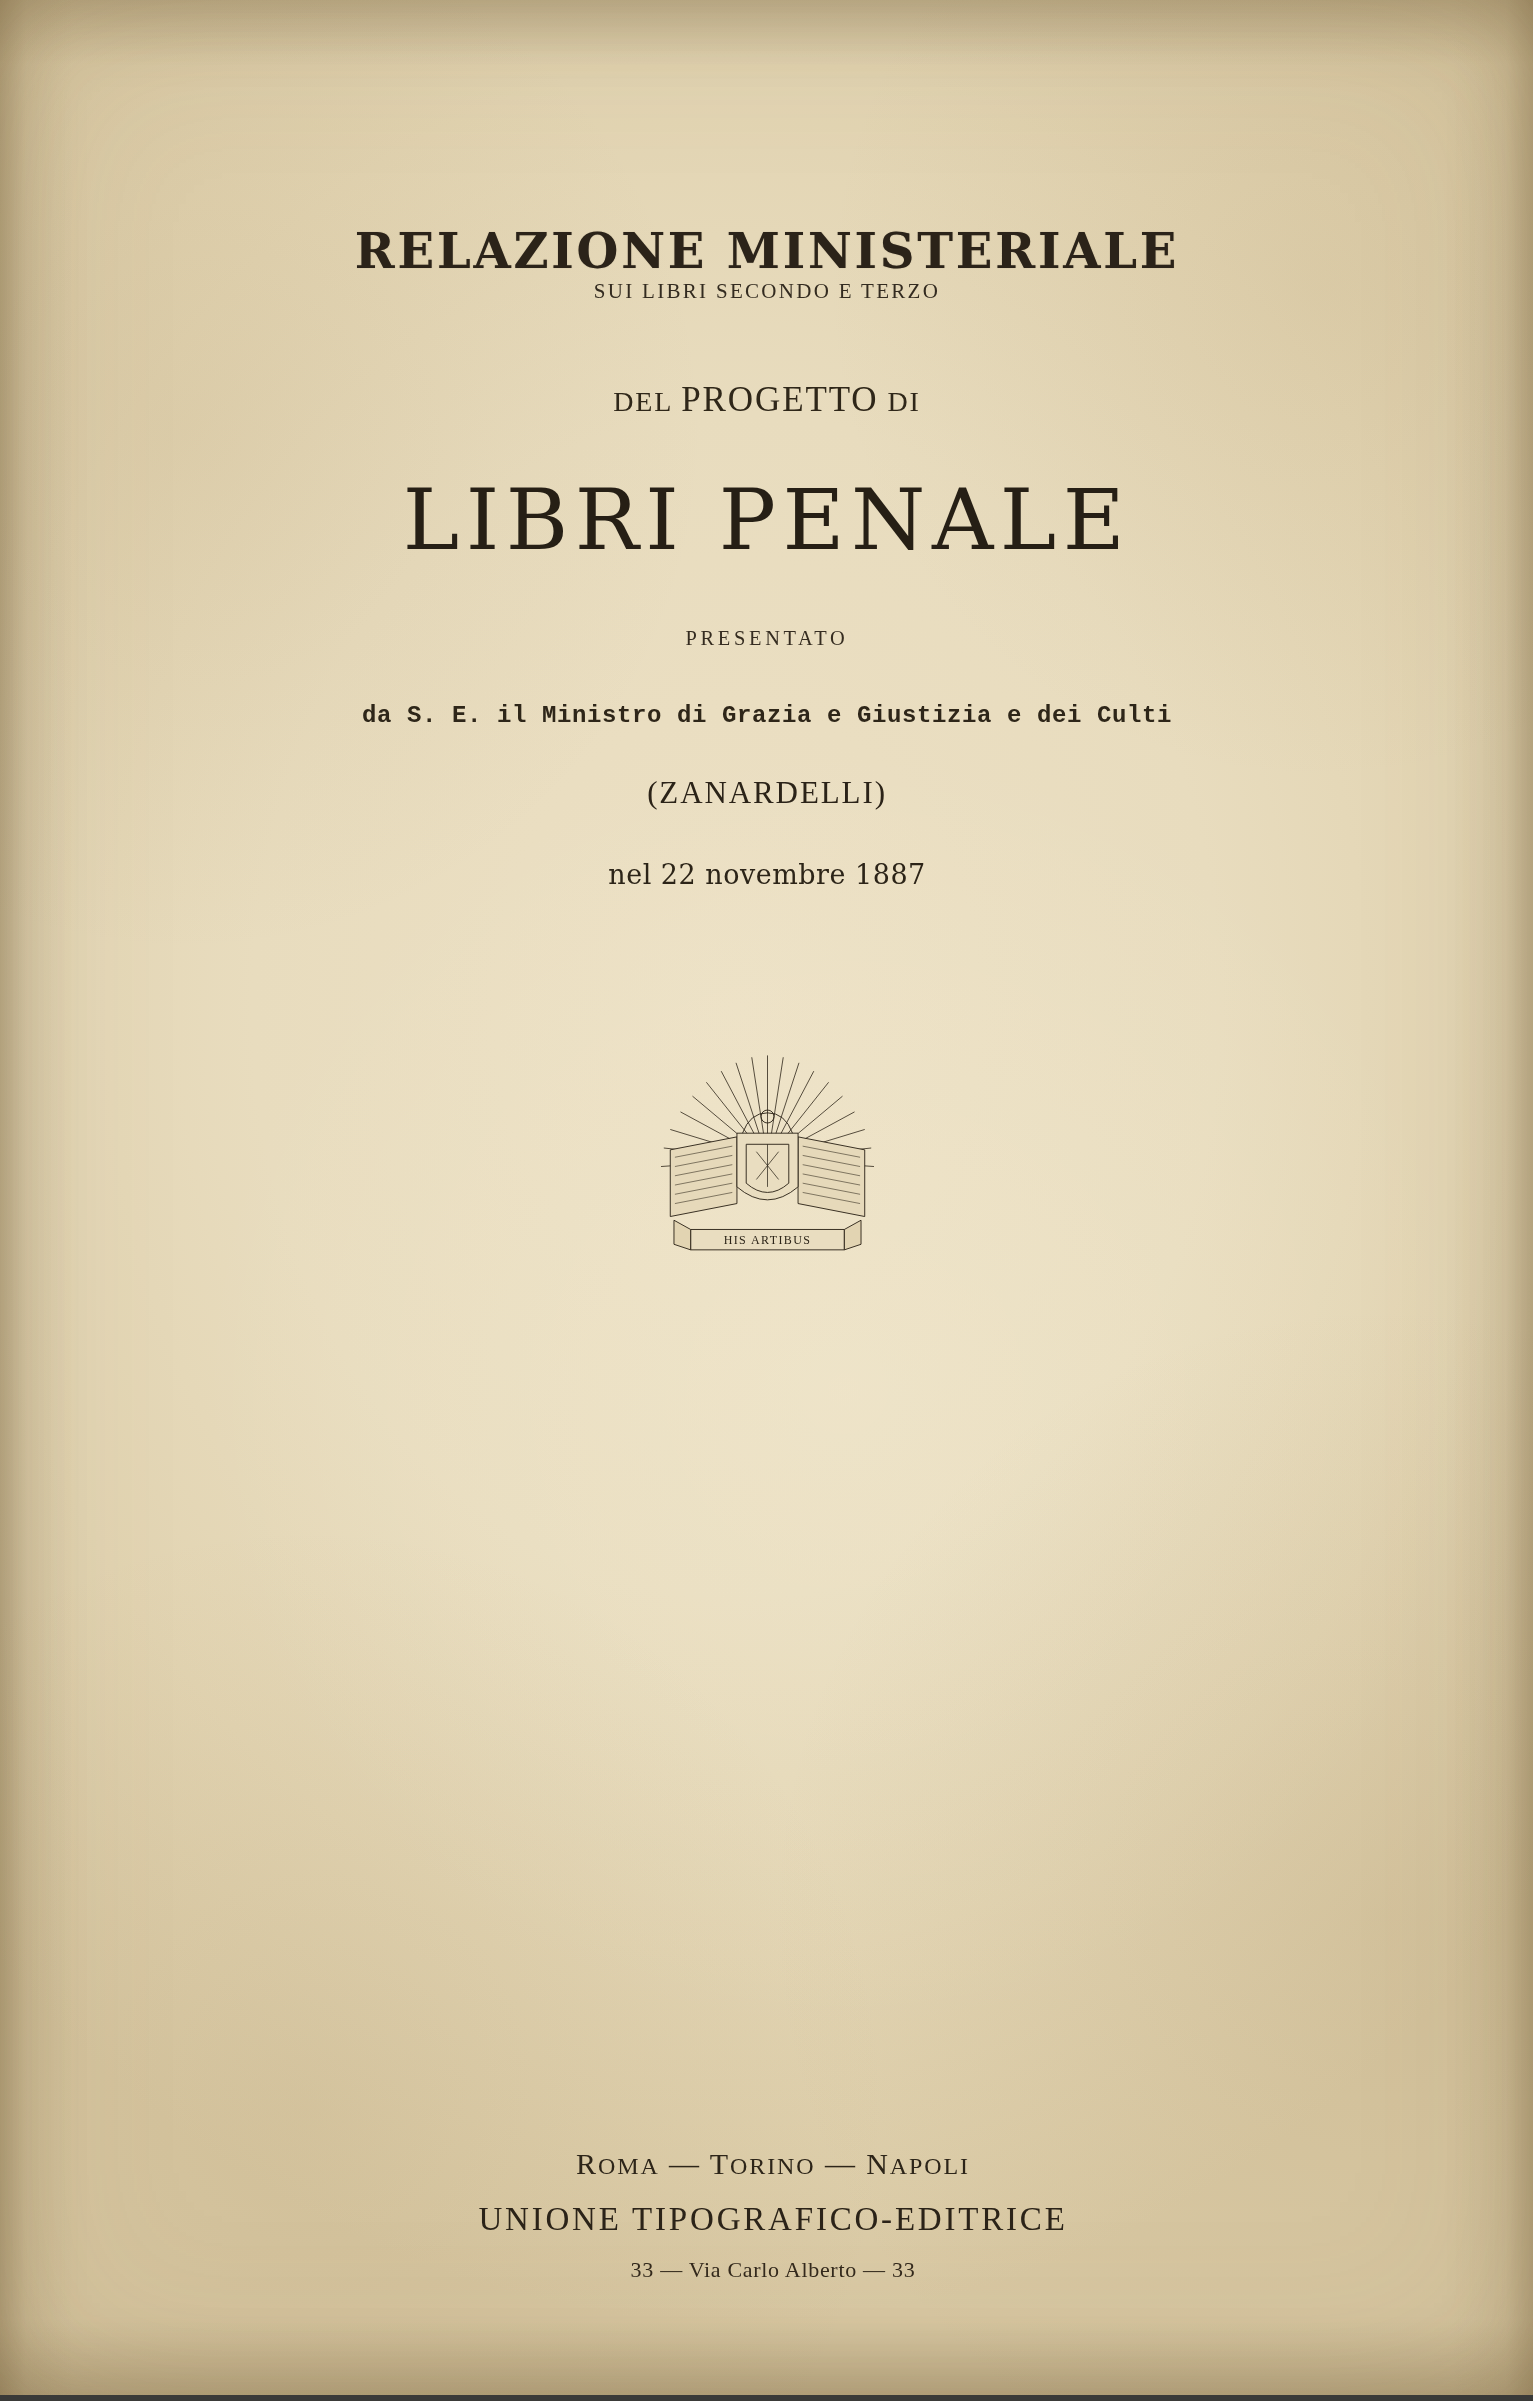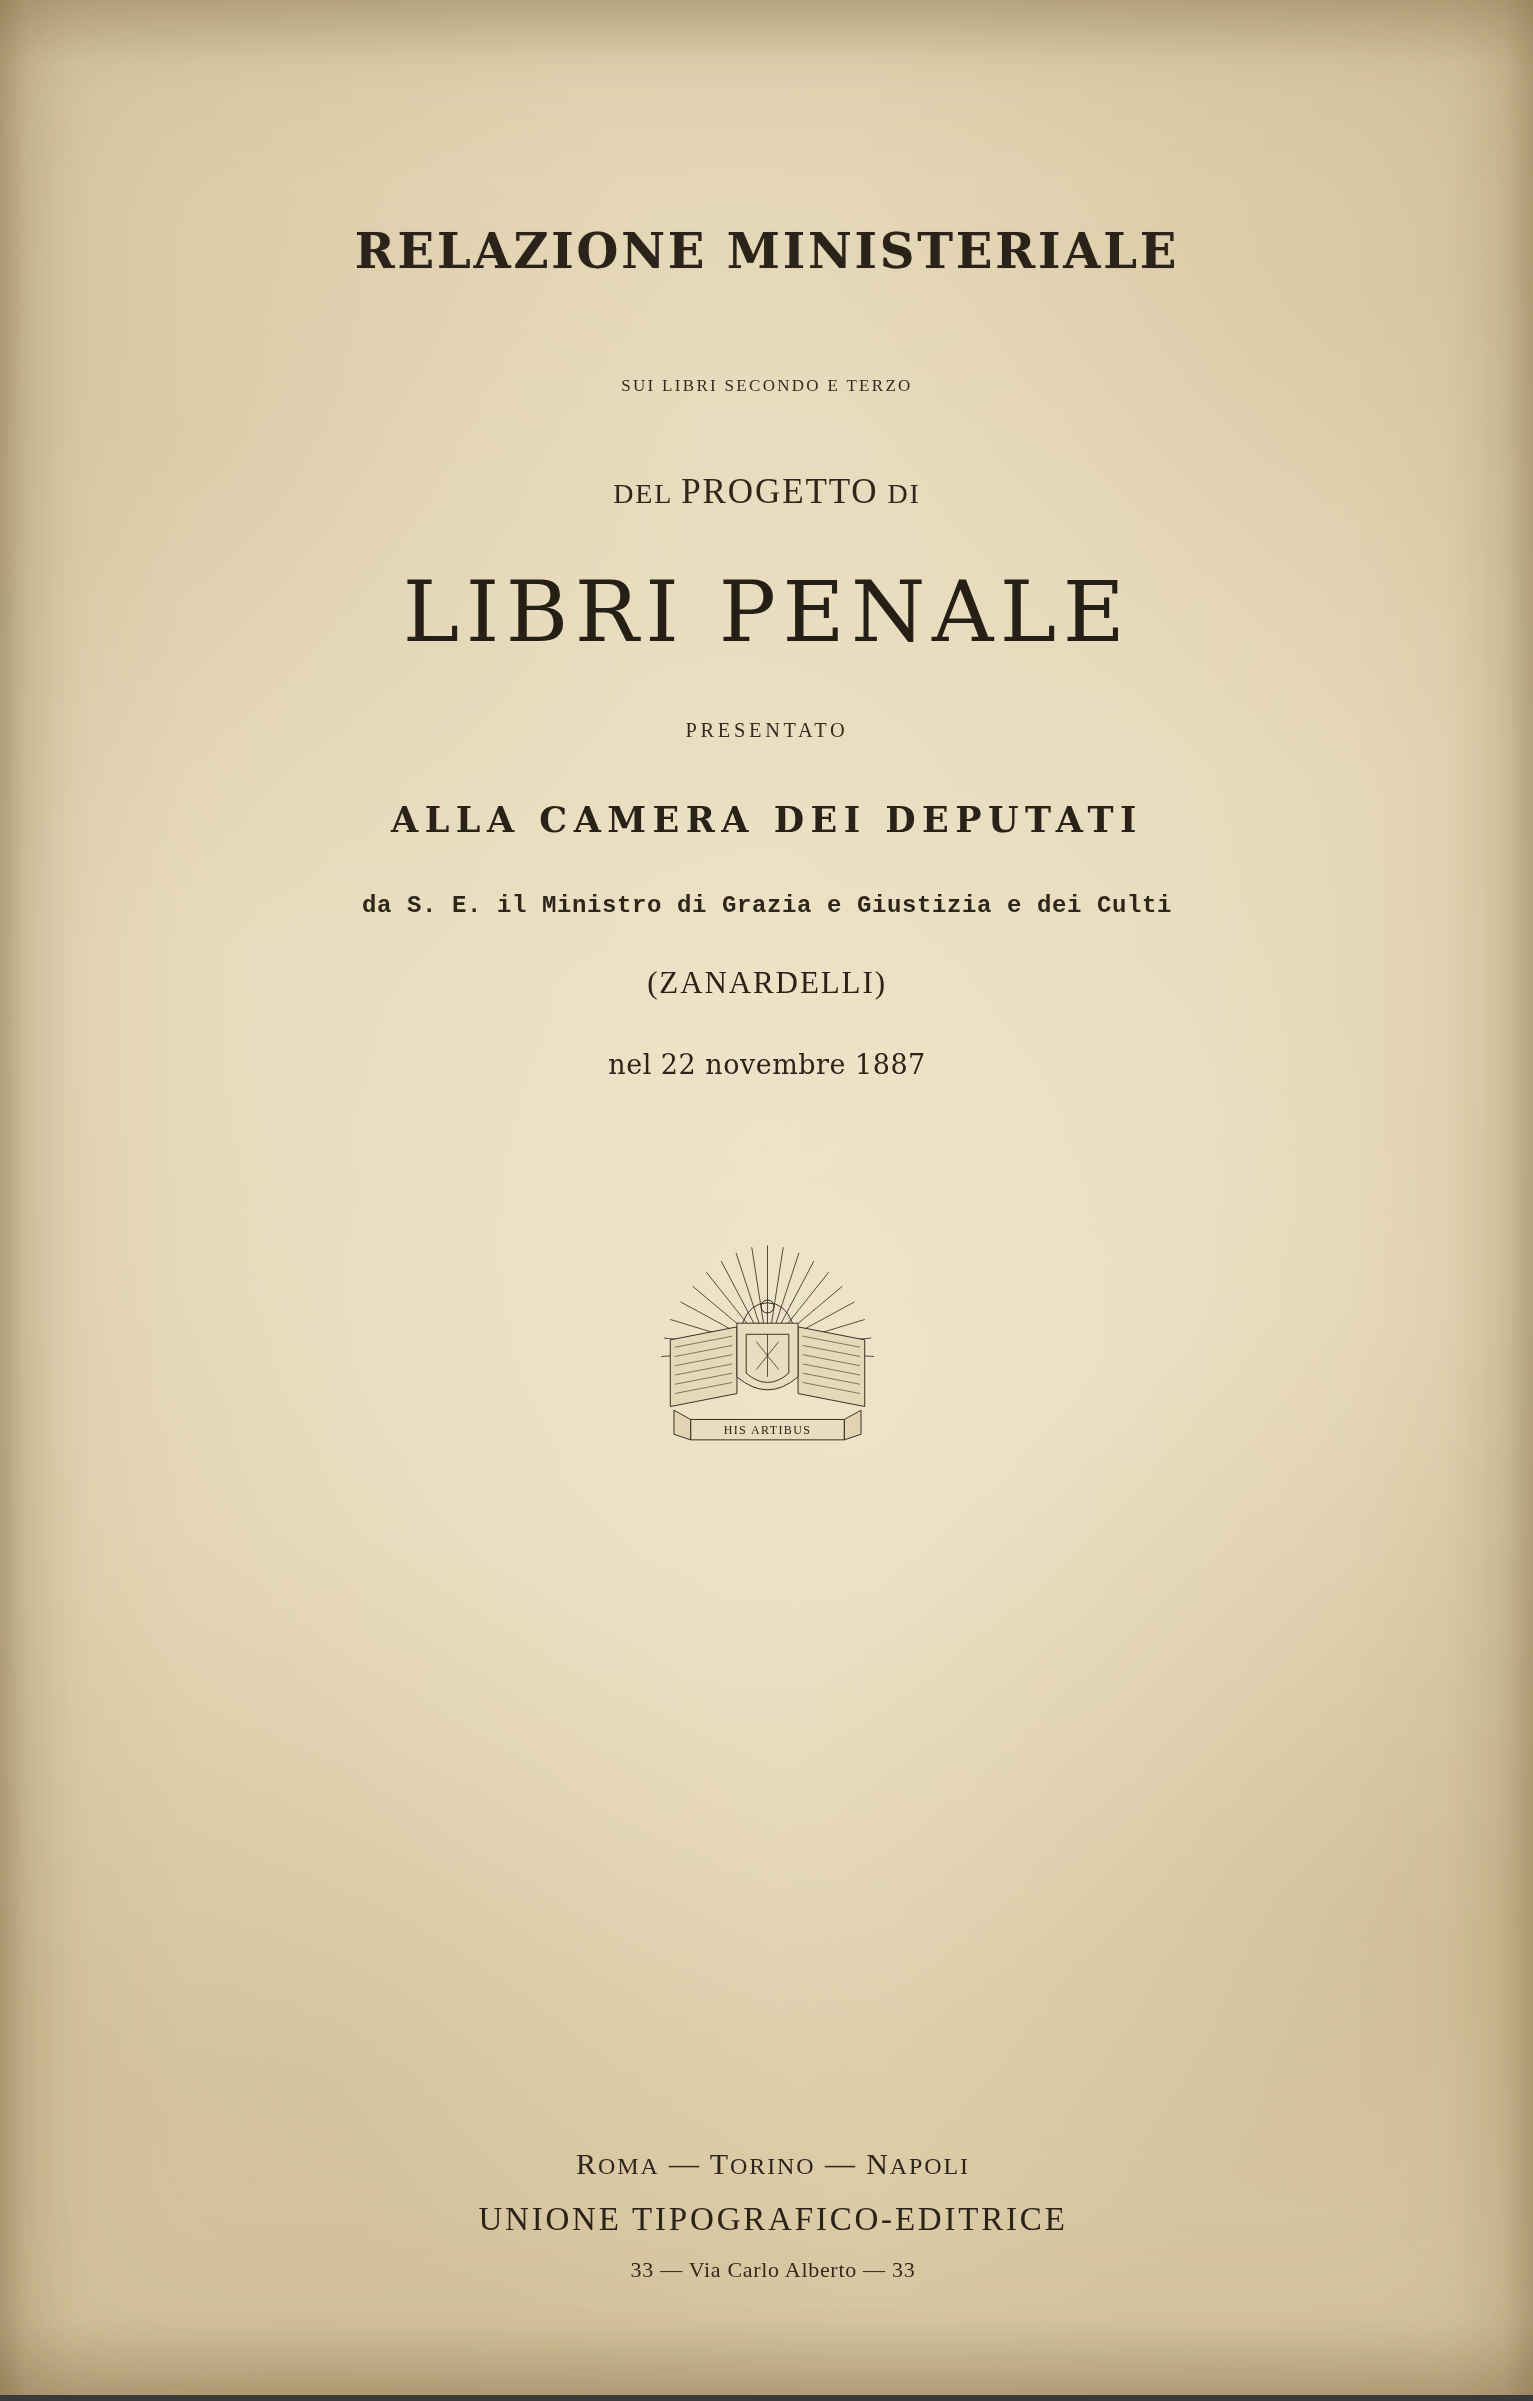--- a/index.html
+++ b/index.html
@@ -58,22 +58,21 @@
   .l1 { 
     margin-top: 223px;
     font-family: "DejaVu Serif", "Liberation Serif", serif;
     font-weight: 700;
     font-size: 48px;
     letter-spacing: 2.8px;
     color: #2b2319;
     text-shadow: 0 0 0.9px rgba(40,30,15,0.35);
   }
   .l2 { 
-    margin-top: 97px;
-    font-size: 17px;
+    font-size: 21px;
     letter-spacing: 2.3px;
     color: #332b20;
   }
   .l3 { 
     margin-top: 76px;
     font-size: 28px;
     letter-spacing: 1.9px;
     color: #2f2719;
   }
   .l3 .big {
@@ -175,21 +174,20 @@
     <div class="l2">SUI LIBRI SECONDO E TERZO</div>
 
     <div class="l3">
       <span>DEL </span><span class="big">PROGETTO</span><span> DI</span>
     </div>
 
     <div class="l4">LIBRI PENALE</div>
 
     <div class="l5">PRESENTATO</div>
 
-    <div class="l6">ALLA CAMERA DEI DEPUTATI</div>
 
     <div class="l7">da S. E. il Ministro di Grazia e Giustizia e dei Culti</div>
 
     <div class="l8">(ZANARDELLI)</div>
 
     <div class="l9">nel 22 novembre 1887</div>
 
     <div class="emblem">
       <svg width="269" height="250" viewBox="0 0 290 270">
         <g stroke="#2c2418" fill="none" stroke-width="1">

